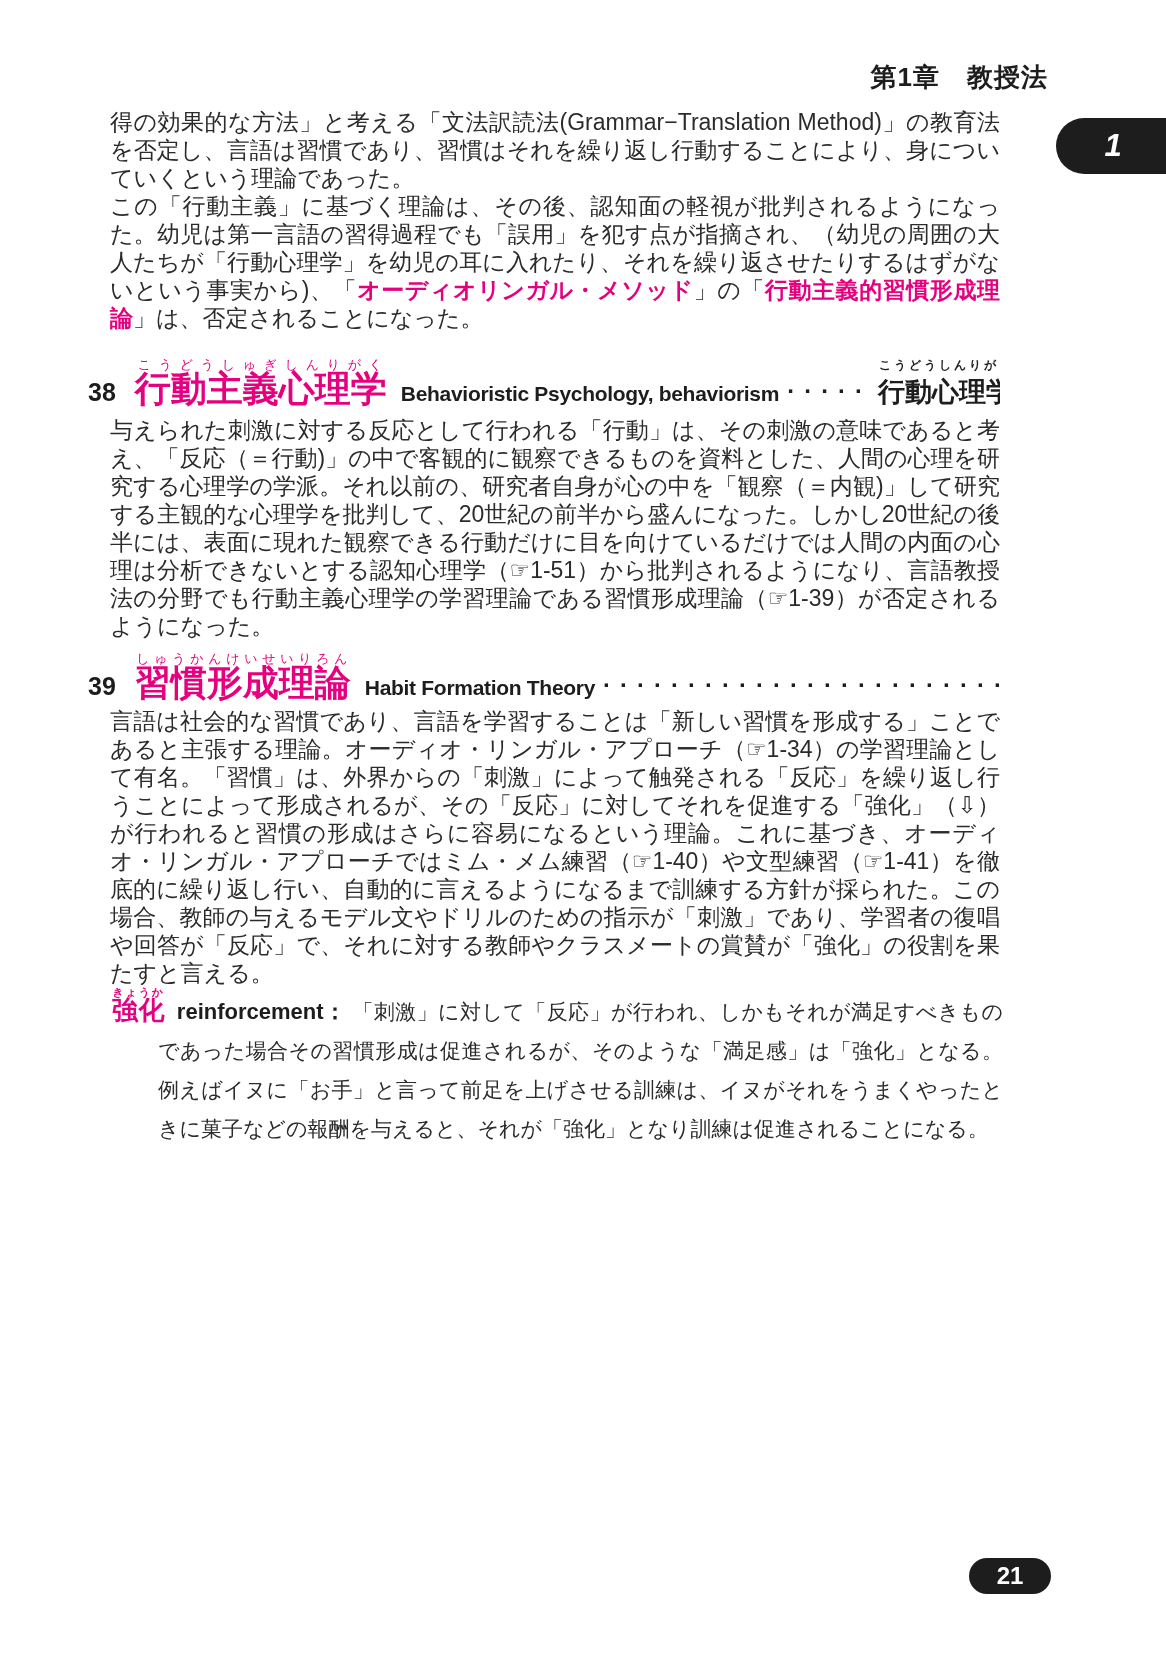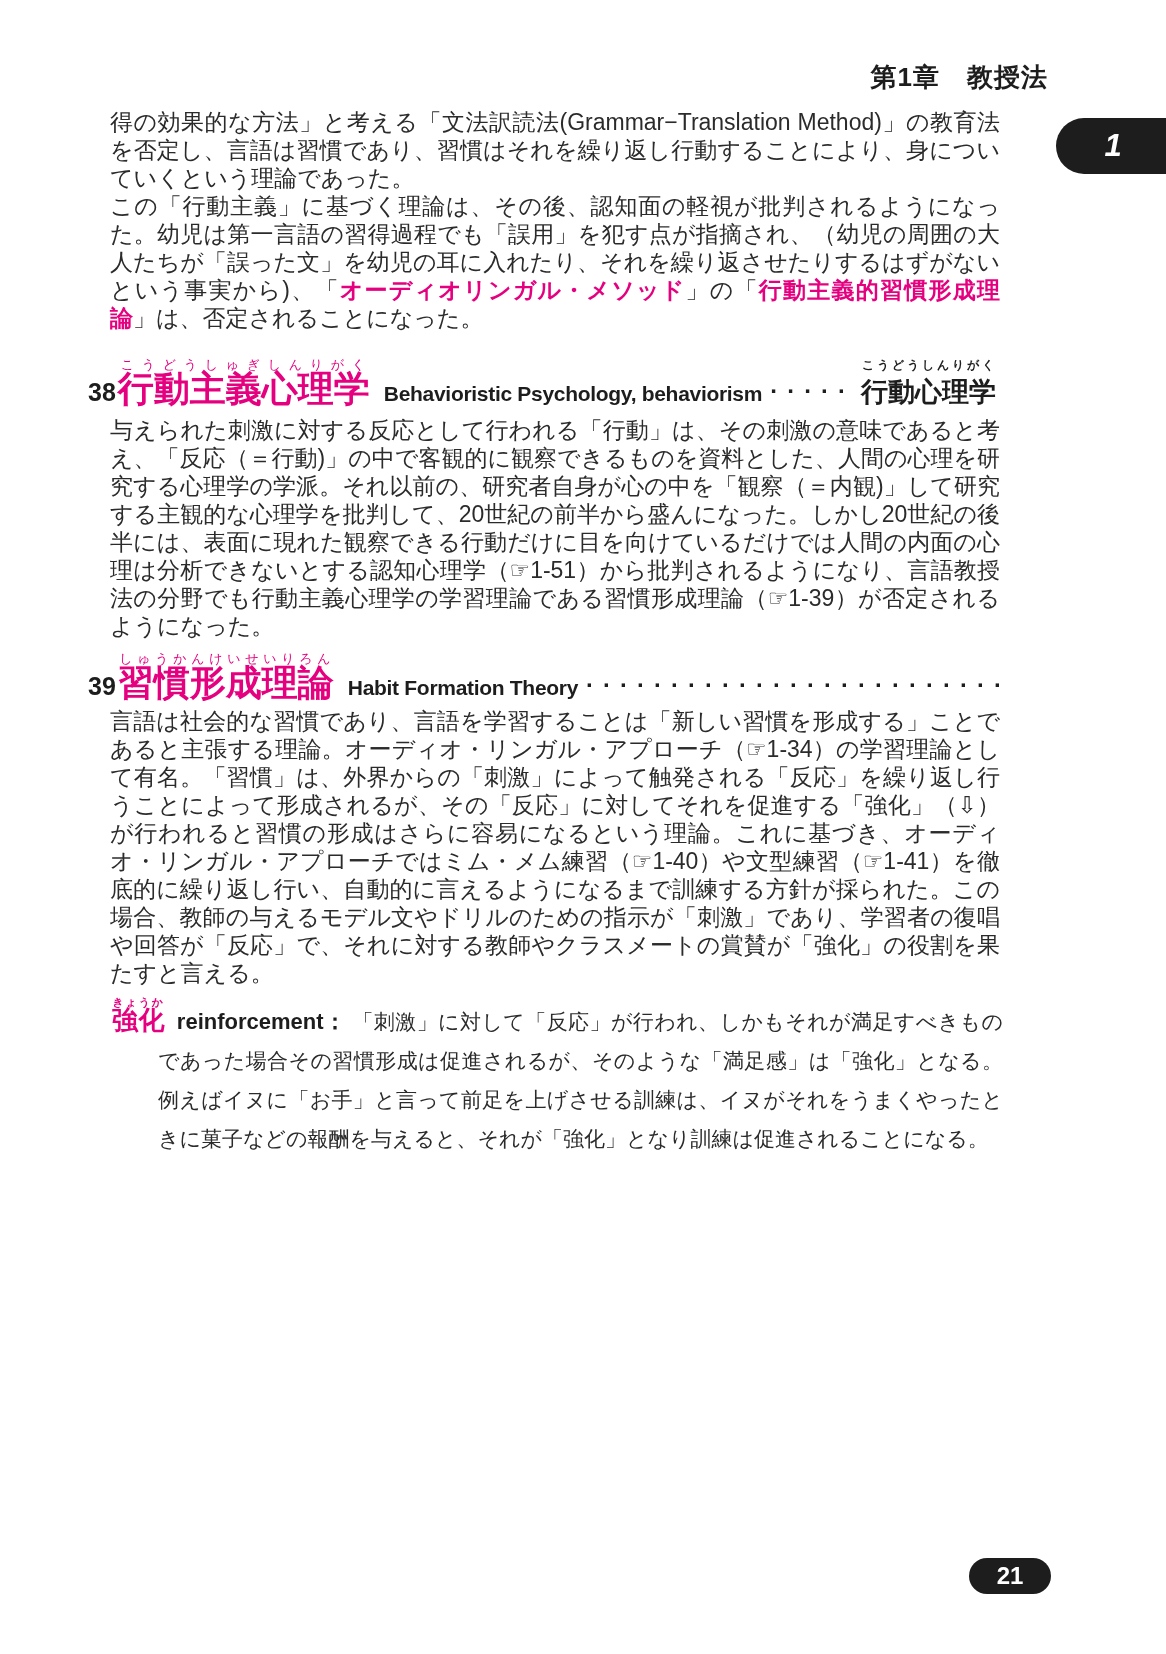--- a/index.html
+++ b/index.html
@@ -30,38 +30,38 @@
   }
   .accent { color: var(--accent); font-weight: bold; }
   .entry-heading {
     margin-left: -22px; width: 912px; white-space: nowrap; overflow: hidden;
     display: block;
   }
   .h38 { margin-top: 14px; }
   .h39 { margin-top: 12px; }
   .entry-num {
     font-size: 25px; font-weight: 800; color: var(--ink);
-    margin-right: 2px; vertical-align: baseline;
+    margin-right: 19px; vertical-align: baseline;
   }
   ruby { ruby-position: over; }
   .entry-title ruby { font-size: 36px; font-weight: bold; color: var(--accent); line-height: 1; }
   .entry-title rt { font-size: 13px; font-weight: normal; letter-spacing: 2px; color: var(--accent); }
   .entry-english {
     font-size: 21px; font-weight: bold; color: var(--ink);
     margin-left: 14px; letter-spacing: -0.3px;
   }
   .dots {
     font-size: 24px; font-weight: bold; color: var(--ink);
     letter-spacing: 9px; margin-left: 8px; vertical-align: 2px;
   }
   .related-term ruby { font-size: 27px; font-weight: bold; color: var(--ink); margin-left: 6px; }
   .related-term rt { font-size: 12px; font-weight: bold; letter-spacing: 1px; color: var(--ink); margin-top: 12px; }
   .entry-body { margin-top: 6px; }
   .note {
-    margin-top: 10px; margin-left: 2px; width: 845px;
+    margin-left: 2px; width: 845px;
     padding-left: 46px; text-indent: -46px;
     font-size: 21px; line-height: 39px; color: var(--body-ink);
     text-align: justify; text-justify: inter-ideograph;
   }
   .note-term ruby { font-size: 26px; font-weight: bold; color: var(--accent); }
   .note-term rt { font-size: 11px; font-weight: bold; letter-spacing: 1px; color: var(--accent); }
   .note-english { font-size: 22px; font-weight: bold; color: var(--ink); margin: 0 6px 0 12px; }
   .page-badge {
     position: absolute; left: 969px; top: 1558px; width: 82px; height: 36px;
     background: var(--ink); border-radius: 20px;
@@ -74,21 +74,21 @@
 
 <div class="chapter-header">第1章　教授法</div>
 
 <div class="chapter-tab">
   <span class="tab-num">1</span>
 </div>
 
 <div class="content">
 
   <p class="body-text">得の効果的な方法」と考える「文法訳読法(Grammar−Translation Method)」の教育法を否定し、言語は習慣であり、習慣はそれを繰り返し行動することにより、身についていくという理論であった。</p>
-  <p class="body-text"><span>この「行動主義」に基づく理論は、その後、認知面の軽視が批判されるようになった。幼児は第一言語の習得過程でも「誤用」を犯す点が指摘され、（幼児の周囲の大人たちが「誤った文」を幼児の耳に入れたり、それを繰り返させたりするはずがないという事実から)、「</span><span class="accent">オーディオリンガル・メソッド</span><span>」の「</span><span class="accent">行動主義的習慣形成理論</span><span>」は、否定されることになった。</span></p>
+  <p class="body-text"><span>この「行動主義」に基づく理論は、その後、認知面の軽視が批判されるようになった。幼児は第一言語の習得過程でも「誤用」を犯す点が指摘され、（幼児の周囲の大人たちが「行動心理学」を幼児の耳に入れたり、それを繰り返させたりするはずがないという事実から)、「</span><span class="accent">オーディオリンガル・メソッド</span><span>」の「</span><span class="accent">行動主義的習慣形成理論</span><span>」は、否定されることになった。</span></p>
 
   <div class="entry-heading h38">
     <span class="entry-num">38</span><span class="entry-title"><ruby><span>行動主義心理学</span><rt>こうどうしゅぎしんりがく</rt></ruby></span><span class="entry-english">Behavioristic Psychology, behaviorism</span><span class="dots">·····</span><span class="related-term"><ruby><span>行動心理学</span><rt>こうどうしんりがく</rt></ruby></span>
   </div>
   <p class="body-text entry-body">与えられた刺激に対する反応として行われる「行動」は、その刺激の意味であると考え、「反応（＝行動)」の中で客観的に観察できるものを資料とした、人間の心理を研究する心理学の学派。それ以前の、研究者自身が心の中を「観察（＝内観)」して研究する主観的な心理学を批判して、20世紀の前半から盛んになった。しかし20世紀の後半には、表面に現れた観察できる行動だけに目を向けているだけでは人間の内面の心理は分析できないとする認知心理学（☞1-51）から批判されるようになり、言語教授法の分野でも行動主義心理学の学習理論である習慣形成理論（☞1-39）が否定されるようになった。</p>
 
   <div class="entry-heading h39">
     <span class="entry-num">39</span><span class="entry-title"><ruby><span>習慣形成理論</span><rt>しゅうかんけいせいりろん</rt></ruby></span><span class="entry-english">Habit Formation Theory</span><span class="dots">····················································</span>
   </div>
   <p class="body-text entry-body">言語は社会的な習慣であり、言語を学習することは「新しい習慣を形成する」ことであると主張する理論。オーディオ・リンガル・アプローチ（☞1-34）の学習理論として有名。「習慣」は、外界からの「刺激」によって触発される「反応」を繰り返し行うことによって形成されるが、その「反応」に対してそれを促進する「強化」（⇩）が行われると習慣の形成はさらに容易になるという理論。これに基づき、オーディオ・リンガル・アプローチではミム・メム練習（☞1-40）や文型練習（☞1-41）を徹底的に繰り返し行い、自動的に言えるようになるまで訓練する方針が採られた。この場合、教師の与えるモデル文やドリルのための指示が「刺激」であり、学習者の復唱や回答が「反応」で、それに対する教師やクラスメートの賞賛が「強化」の役割を果たすと言える。</p>

